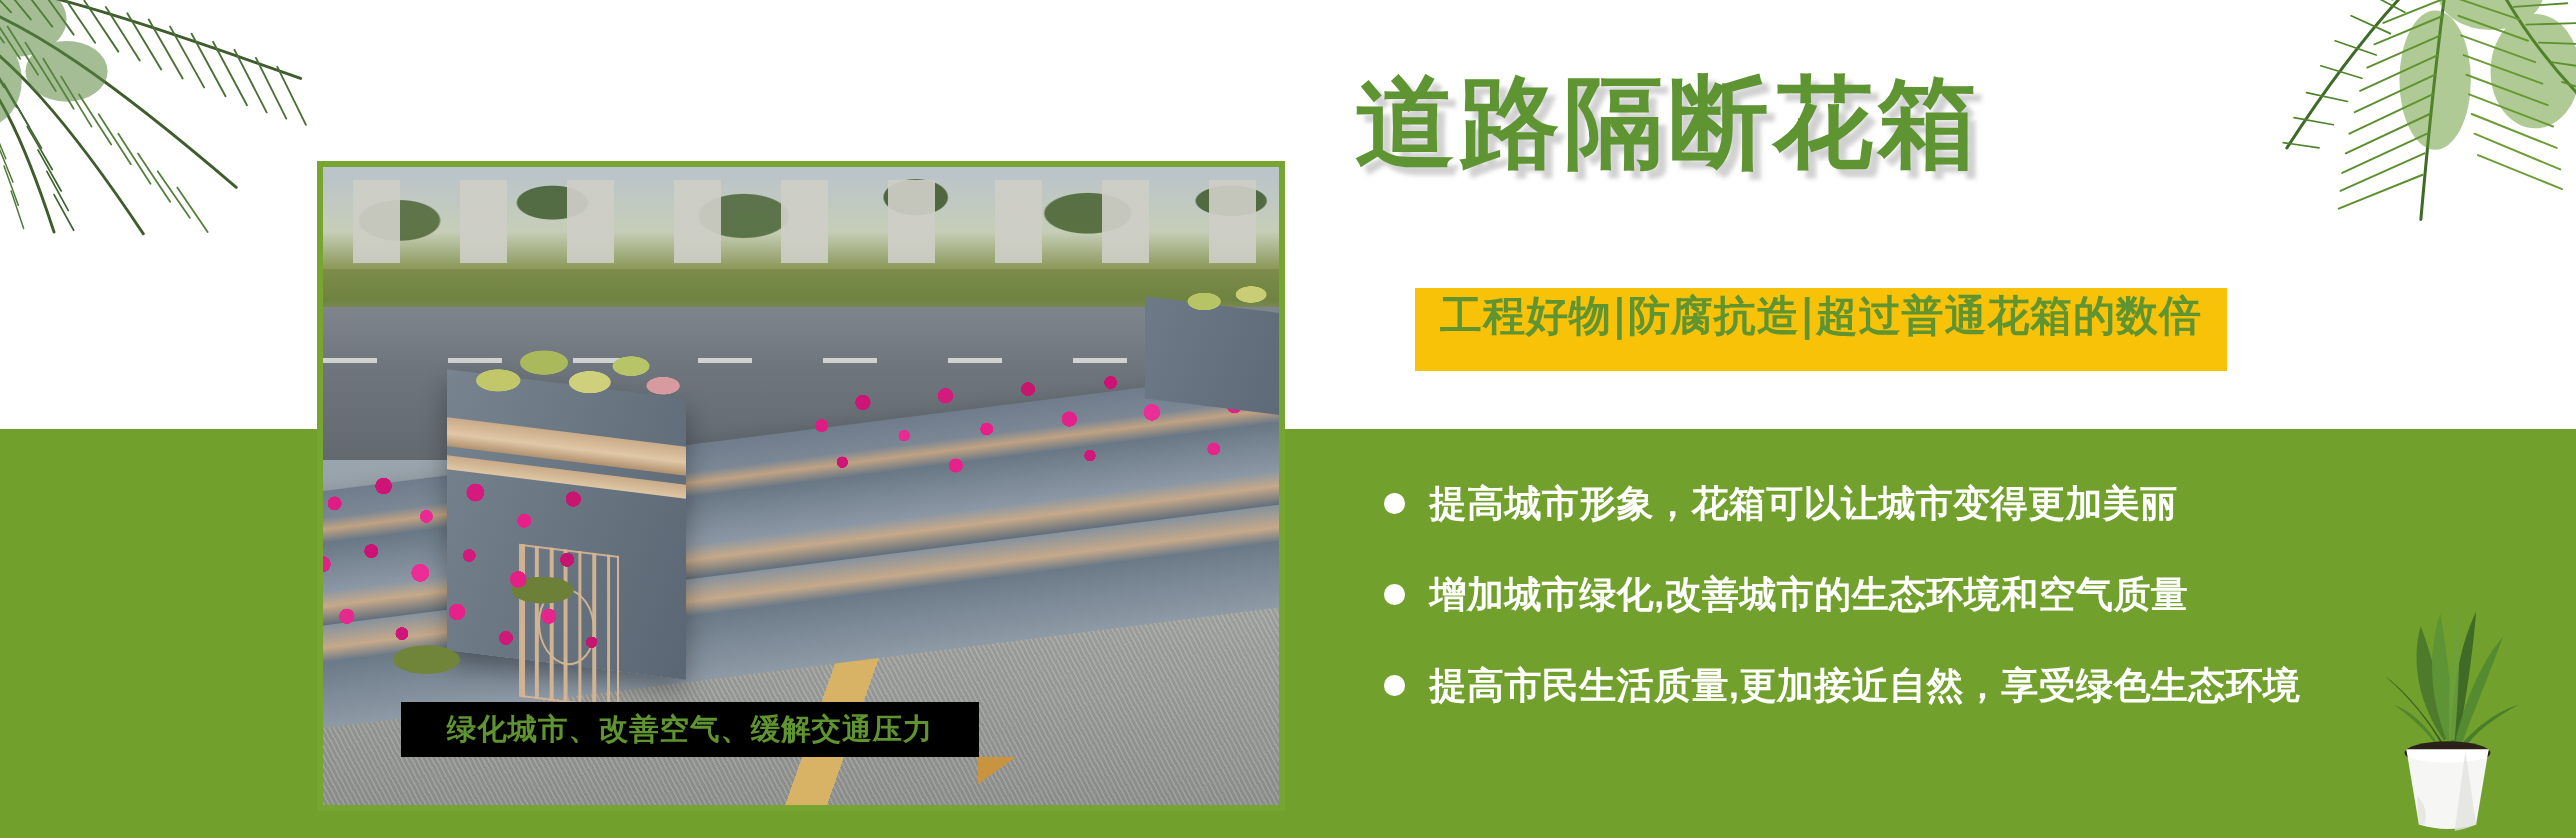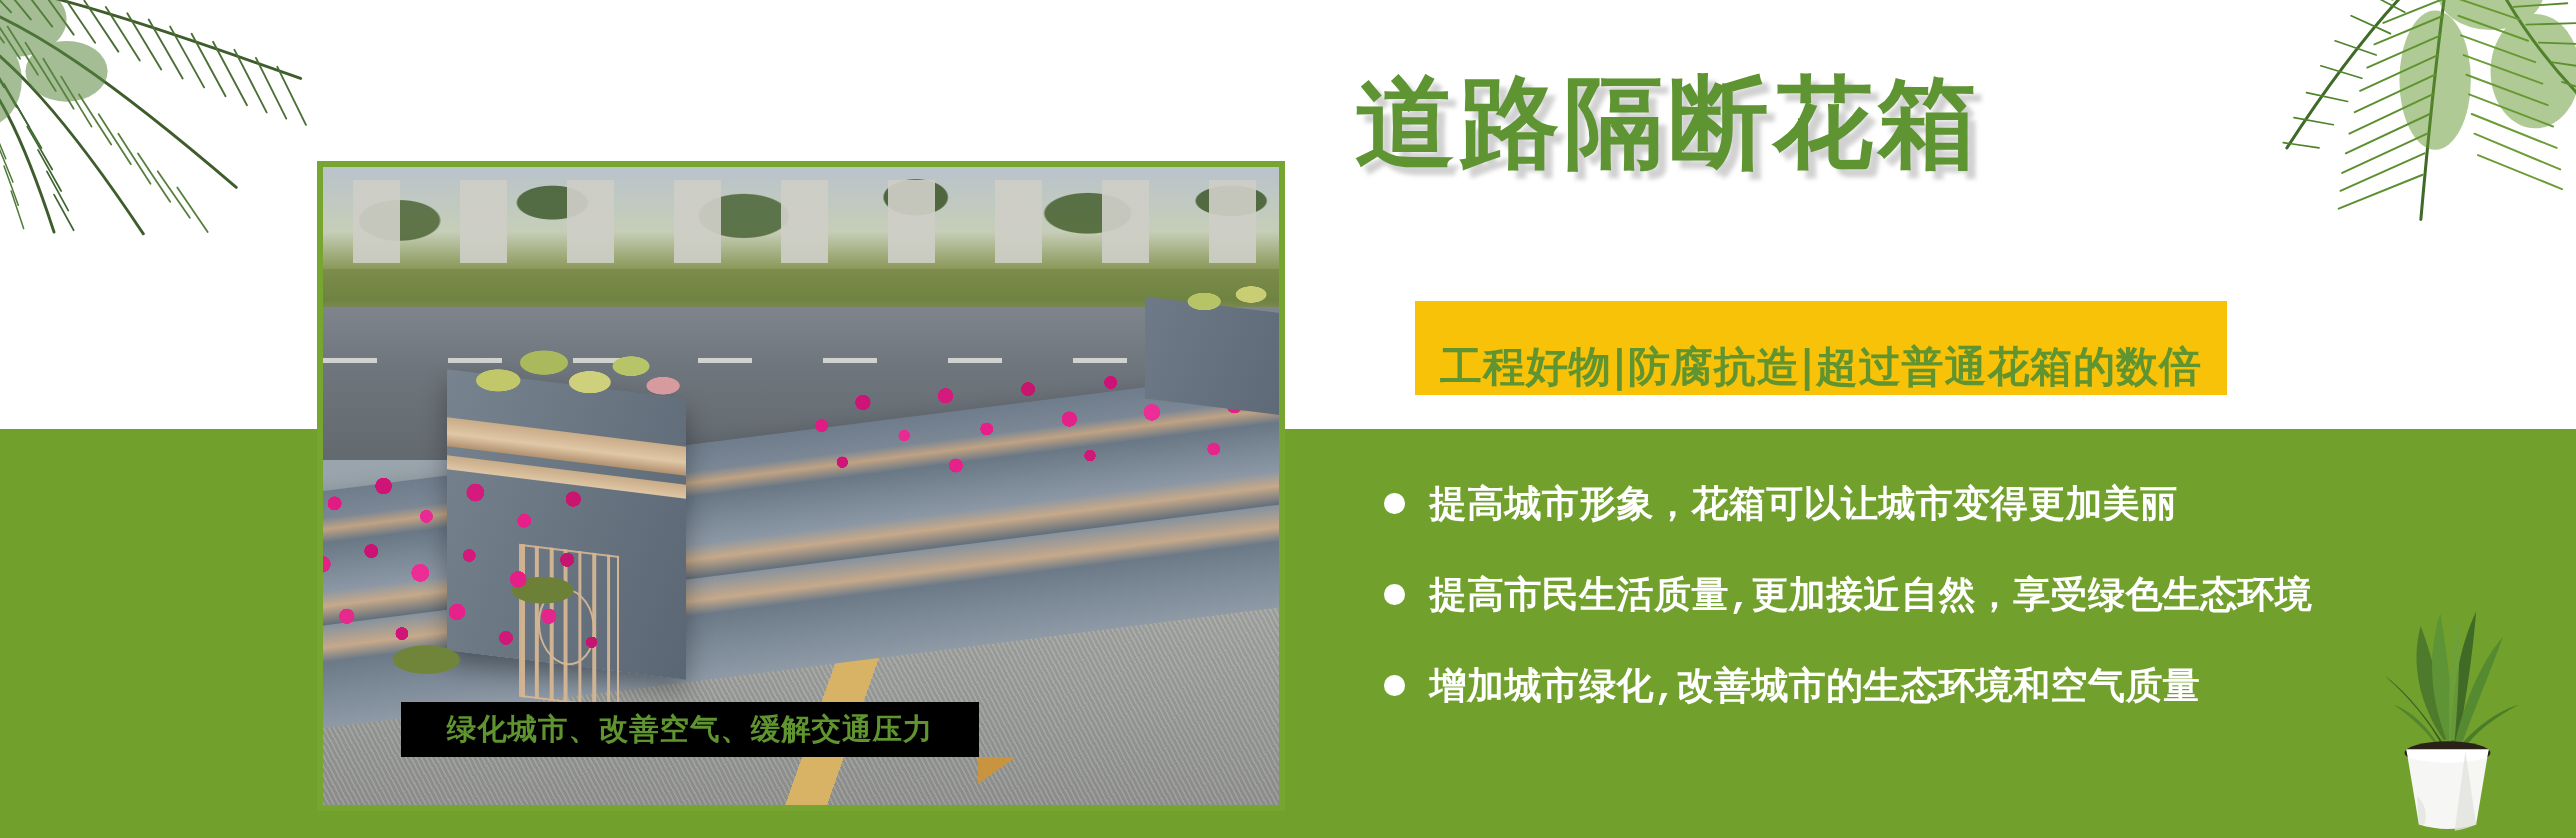--- a/index.html
+++ b/index.html
@@ -240,24 +240,24 @@
   
   .headline {
     position:absolute; left:1355px; top:64px;
     font-size:100px; line-height:1.18;
     font-weight:700; color:#5f9433;
     letter-spacing:4.5px; white-space:nowrap;
     text-shadow:8px 8px 4.5px rgba(120,120,120,.34);
     font-family:"DejaVu Sans","Liberation Sans",sans-serif;
   }
   .subbar {
-    position:absolute; left:1415px; top:301px;
-    width:812px; height:94px;
+    position:absolute; left:1415px; top:288px;
+    width:812px; height:83px;
     background:#f7c207;
-    display:flex; align-items:flex-end; justify-content:center;
+    display:flex; align-items:flex-start; justify-content:center;
   }
   .subbar-text {
     color:#5f9431; font-size:42px; font-weight:700;
     letter-spacing:0.9px; white-space:nowrap;
     font-family:"DejaVu Sans","Liberation Sans",sans-serif;
   }
 
   .bullets {
     position:absolute; left:1384px; top:458px; width:1171px;
   }
@@ -265,21 +265,21 @@
     display:flex; align-items:center;
     height:91px;
   }
   .bullet-dot {
     width:20.6px; height:20.6px; border-radius:50%;
     background:#ffffff; flex:0 0 auto; margin-right:25px;
   }
   .bullet-text {
     color:#ffffff; font-size:37px; font-weight:700;
     letter-spacing:0.4px; white-space:nowrap;
-    font-family:Liberation Mono, monospace;
+    font-family:Liberation Sans, sans-serif;
   }
 
   
   .pot-wrap { position:absolute; right:39px; bottom:0px; width:179px; height:249px; }
 </style>
 </head>
 <body>
 
 <div id="banner">
 
@@ -457,25 +457,25 @@
     <span class="subbar-text">工程好物|防腐抗造|超过普通花箱的数倍</span>
   </div>
 
   <div class="bullets">
     <div class="bullet-row">
       <span class="bullet-dot"></span>
       <span class="bullet-text">提高城市形象，花箱可以让城市变得更加美丽</span>
     </div>
     <div class="bullet-row">
       <span class="bullet-dot"></span>
-      <span class="bullet-text">提高市民生活质量,更加接近自然，享受绿色生态环境</span>
+      <span class="bullet-text">增加城市绿化,改善城市的生态环境和空气质量</span>
     </div>
     <div class="bullet-row">
       <span class="bullet-dot"></span>
-      <span class="bullet-text">增加城市绿化,改善城市的生态环境和空气质量</span>
+      <span class="bullet-text">提高市民生活质量,更加接近自然，享受绿色生态环境</span>
     </div>
   </div>
 
   <div class="pot-wrap">
     <svg viewBox="0 0 200 278" width="179" height="249" aria-hidden="true">
       <g>
 
         <g>
           <path d="M96 168 C 70 130 58 84 70 40 C 84 76 94 120 100 166 Z" fill="#4e7a2c"></path>
           <path d="M100 170 C 82 126 76 74 92 26 C 100 72 106 124 106 168 Z" fill="#5f9436"></path>

